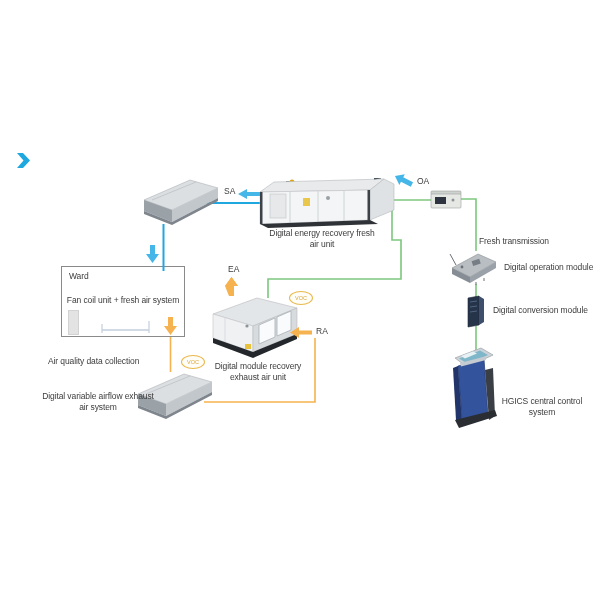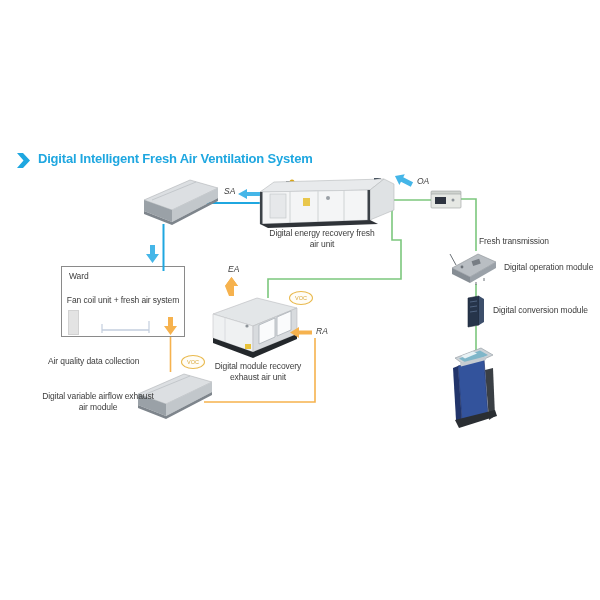--- a/index.html
+++ b/index.html
@@ -2,21 +2,21 @@
 <html><head>
 <meta charset="utf-8">
 <style>
   html,body { margin:0; padding:0; background:#fff; }
   .canvas { position:relative; width:600px; height:600px; background:#ffffff;
             font-family:"Liberation Sans", sans-serif; color:#3c3c3c; overflow:hidden; }
   .abs { position:absolute; }
   .lbl { font-size:8.5px; line-height:10.5px; letter-spacing:-0.1px; }
   .center { text-align:center; }
   .nowrap { white-space:nowrap; }
-  .tag { font-size:8.5px; font-weight:normal; color:#3c3c3c;font-style:italic; }
+  .tag { font-size:8.5px; font-weight:normal; color:#3c3c3c; }
   .title { font-size:13px; font-weight:bold; color:#1fa7e0; letter-spacing:-0.2px; white-space:nowrap; }
   .badge { width:24px; height:14px; border:1px solid #e9b94d; border-radius:50%;
            display:flex; align-items:center; justify-content:center;
            font-size:5.5px; color:#d9a83c; background:#fffdf7; box-sizing:border-box; }
   .ward-box { border:1px solid #8a8a8a; background:#ffffff; box-sizing:border-box; }
   .cabinet { background:#e3e3e3; border:1px solid #d2d2d2; box-sizing:border-box; }
   .z1 { z-index:1; } .z2 { z-index:2; } .z3 { z-index:3; } .z4 { z-index:4; }
 </style>
 </head>
 <body>
@@ -38,21 +38,20 @@
 
     <g stroke="#f6b24e" stroke-width="1.6" fill="none">
       <path d="M170.5,337 V372"></path>
       <path d="M204,402 H315 V338"></path>
     </g>
   </svg>
 
   <svg class="abs z4" style="left:17px;top:152px" width="14" height="17">
     <polygon points="0,1 6,1 13,8.5 6,16 0,16 6.5,8.5" fill="#1fa7e0"></polygon>
   </svg>
-  <div class="abs z4 title" style="left:38px;top:151px">Digital Intelligent Fresh Air Ventilation System</div>
 
   <div class="abs z3" style="left:138px;top:176px">
     <svg width="84" height="54">
       <polygon points="6,24 52,4 80,12 34,34" fill="#dcdfe2" stroke="#aeb2b6" stroke-width="0.6"></polygon>
       <polygon points="6,24 34,34 34,46 6,35" fill="#9aa1a7"></polygon>
       <polygon points="34,34 80,12 80,22 34,46" fill="#c2c7cb"></polygon>
       <polygon points="6,35 34,46 80,22 80,25 34,49 6,38" fill="#7e858c"></polygon>
       <line x1="14" y1="24" x2="58" y2="6" stroke="#b9bdc1" stroke-width="0.7"></line>
     </svg>
   </div>
@@ -114,21 +113,21 @@
 
   <div class="abs z3" style="left:132px;top:370px">
     <svg width="84" height="54">
       <polygon points="6,24 52,4 80,12 34,34" fill="#dcdfe2" stroke="#aeb2b6" stroke-width="0.6"></polygon>
       <polygon points="6,24 34,34 34,46 6,35" fill="#9aa1a7"></polygon>
       <polygon points="34,34 80,12 80,22 34,46" fill="#c2c7cb"></polygon>
       <polygon points="6,35 34,46 80,22 80,25 34,49 6,38" fill="#7e858c"></polygon>
       <line x1="14" y1="24" x2="58" y2="6" stroke="#b9bdc1" stroke-width="0.7"></line>
     </svg>
   </div>
-  <div class="abs z4 lbl center" style="left:42px;top:391px;width:112px">Digital variable airflow exhaust air module</div>
+  <div class="abs z4 lbl center" style="left:42px;top:391px;width:112px">Digital variable airflow exhaust air system</div>
 
   <div class="abs z4 tag" style="left:228px;top:264px">EA</div>
   <svg class="abs z4" style="left:225px;top:277px" width="13" height="19">
     <polygon points="6.5,0 13,9 9,9 9,19 4,19 0,9 4,9 4,19 0,9" fill="#f6b24e"></polygon>
     <polygon points="6.5,0 13,9 9,9 9,19 4,19 4,9 0,9" fill="#f6b24e"></polygon>
   </svg>
 
   <div class="abs z3" style="left:207px;top:292px">
     <svg width="96" height="72">
       <polygon points="6,22 50,6 90,16 46,34" fill="#e3e6e8" stroke="#b8bbbe" stroke-width="0.6"></polygon>
@@ -191,14 +190,15 @@
       <polygon points="38,28 46,26 48,74 42,78" fill="#3a3f45"></polygon>
       <polygon points="8,16 34,6 46,13 20,25" fill="#cdd3d8" stroke="#9aa2a8" stroke-width="0.7"></polygon>
       <polygon points="12,16.5 33,8.5 41,13 21,22" fill="#7fb6c9"></polygon>
       <polygon points="14,14 26,9.5 30,11.5 18,16.5" fill="#e8f2f5"></polygon>
       <polygon points="11,24 37,17 41,74 15,80" fill="#33539c" stroke="#22356b" stroke-width="0.7"></polygon>
       <polygon points="11,24 15,80 9,78 6,26" fill="#22356b"></polygon>
       <polygon points="13,21 38,14.5 39,18 14,24.5" fill="#c5cbd1"></polygon>
       <polygon points="8,78 48,68 50,74 12,86" fill="#2a2e33"></polygon>
     </svg>
   </div>
+  <div class="abs z4 lbl center" style="left:494px;top:396px;width:96px">HGICS central control system</div>
 
 </div>
 
 </body></html>

